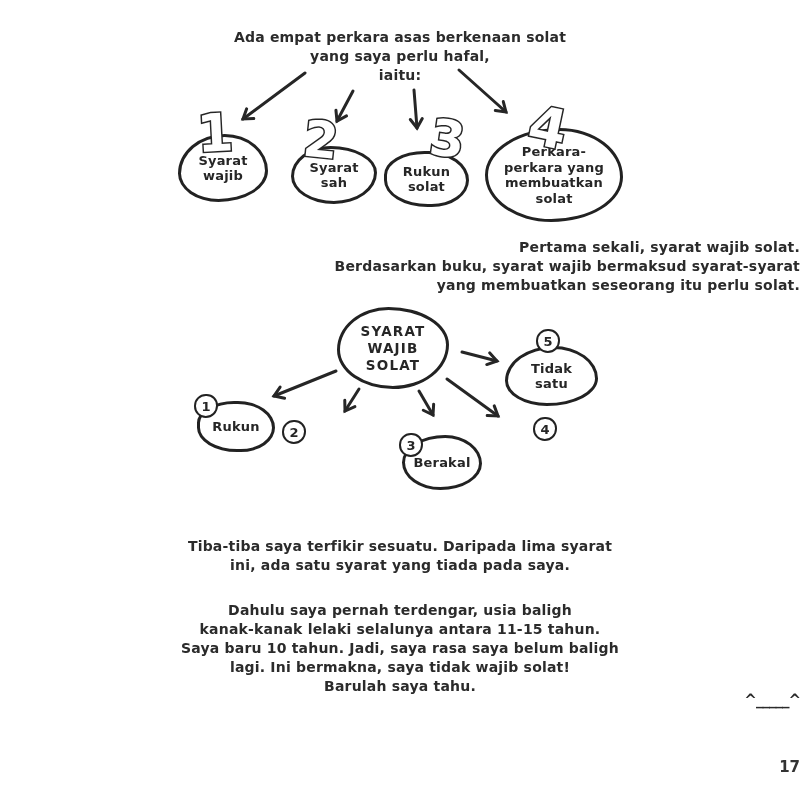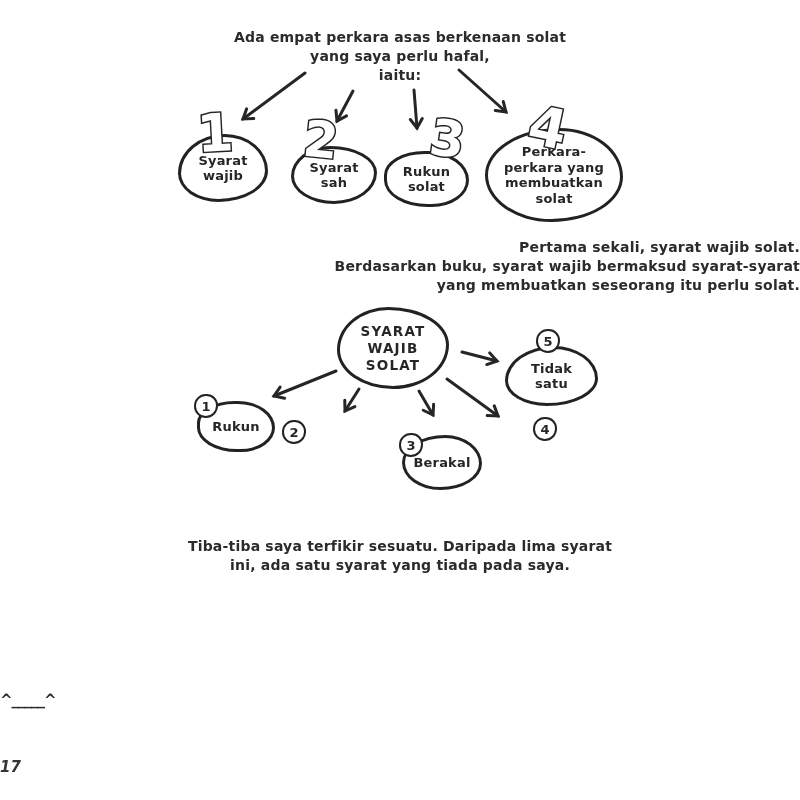--- a/index.html
+++ b/index.html
@@ -14,26 +14,26 @@
   }
   #intro{top:28px;}
   #para1{top:238px;text-align:right;}
   #para2{top:494px;margin-top:43px;}
   #para3{top:601px;}
   #exclaim{
     position:absolute;left:0;right:0;top:556px;margin:0;text-align:center;
     font-size:30px;font-weight:bold;letter-spacing:1px;color:#1d1d1d;
   }
   #emoticon{
-    position:absolute;left:0;right:0;top:691px;text-align:left;
+    position:absolute;left:0;right:0;top:691px;text-align:right;
     font-size:15px;font-weight:bold;letter-spacing:-1px;color:#2b2b2b;
   }
   #pagenum{
-    position:absolute;left:0;right:0;top:758px;text-align:left;
-    font-size:15px;font-weight:bold;font-style:italic;color:#333;
+    position:absolute;left:0;right:0;top:758px;text-align:right;
+    font-size:15px;font-weight:bold;color:#333;
   }
   .bubble{
     position:absolute;box-sizing:border-box;background:#fff;
     border:3px solid #222;display:flex;align-items:center;justify-content:center;
     text-align:center;z-index:1;
   }
   .blabel{
     font-size:13px;font-weight:bold;line-height:15.5px;letter-spacing:.2px;
     white-space:pre-line;color:#262626;
   }
@@ -127,20 +127,25 @@
   <span class="circ c1">1</span>
   <span class="circ c2">2</span>
   <span class="circ c3">3</span>
   <span class="circ c4">4</span>
   <span class="circ c5">5</span>
 
   <p class="para" id="para2">Tiba-tiba saya terfikir sesuatu. Daripada lima syarat
 ini, ada satu syarat yang tiada pada saya.</p>
 
 
+  <p class="para" id="para3">Dahulu saya pernah terdengar, usia baligh
+kanak-kanak lelaki selalunya antara 11-15 tahun.
+Saya baru 10 tahun. Jadi, saya rasa saya belum baligh
+lagi. Ini bermakna, saya tidak wajib solat!
+Barulah saya tahu.</p>
 
   <div id="emoticon">^_____^</div>
 
   <div id="pagenum">17</div>
 
   <svg class="overlay" viewBox="0 0 800 800">
     <defs>
       <marker id="ah" markerUnits="userSpaceOnUse" markerWidth="18" markerHeight="18" refX="11" refY="8" orient="auto">
         <polyline points="2,2 11,8 2,14" fill="none" stroke="#262626" stroke-width="3" stroke-linecap="round"></polyline>
       </marker>

